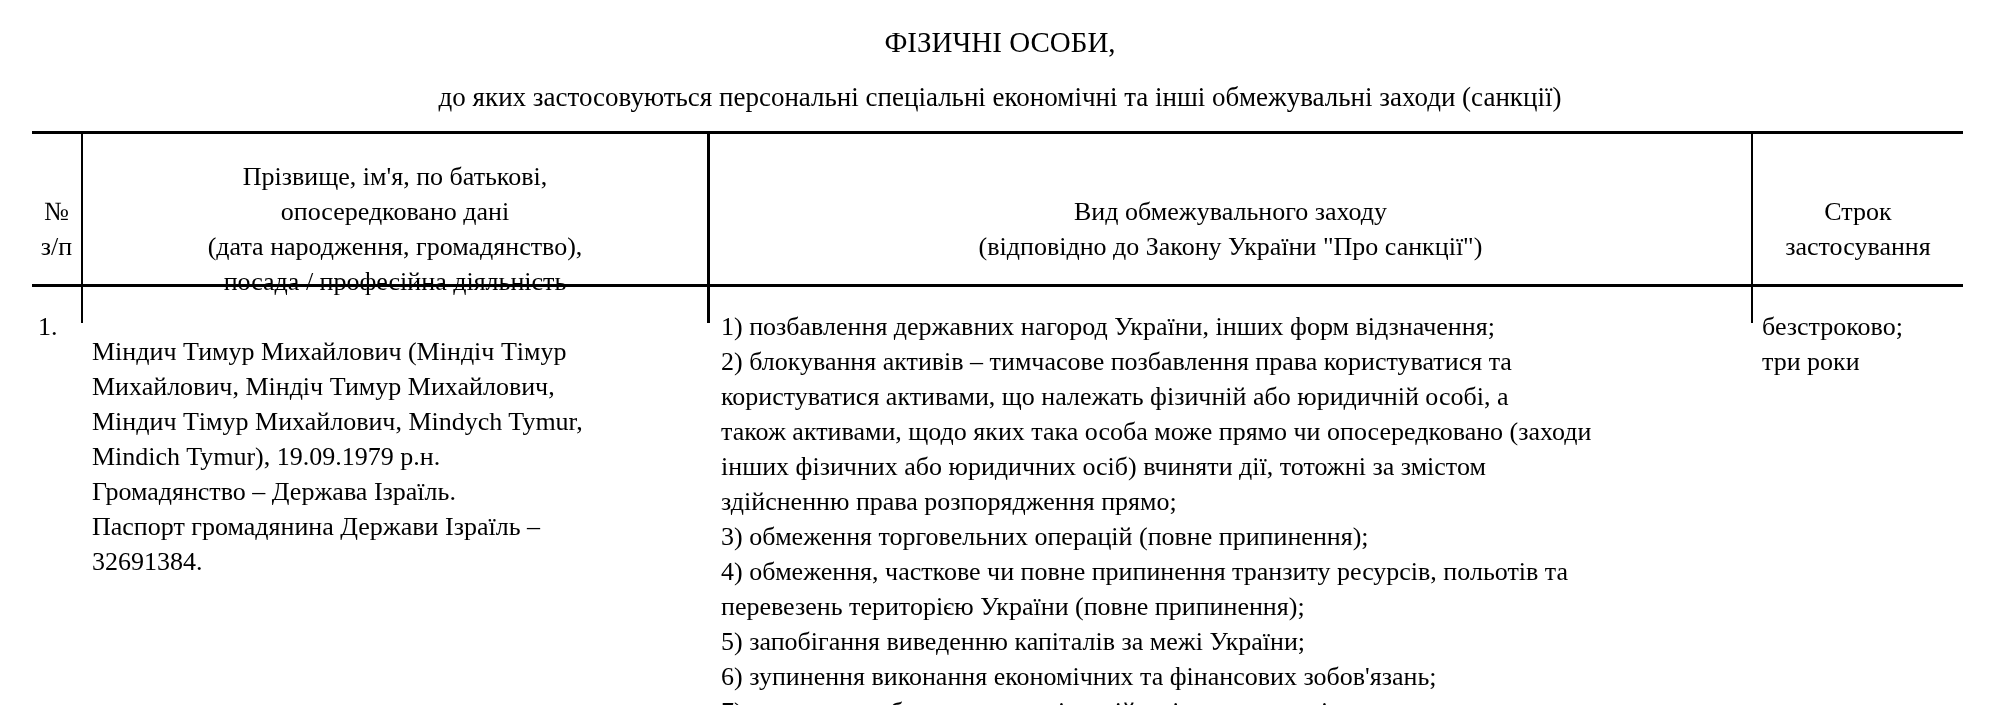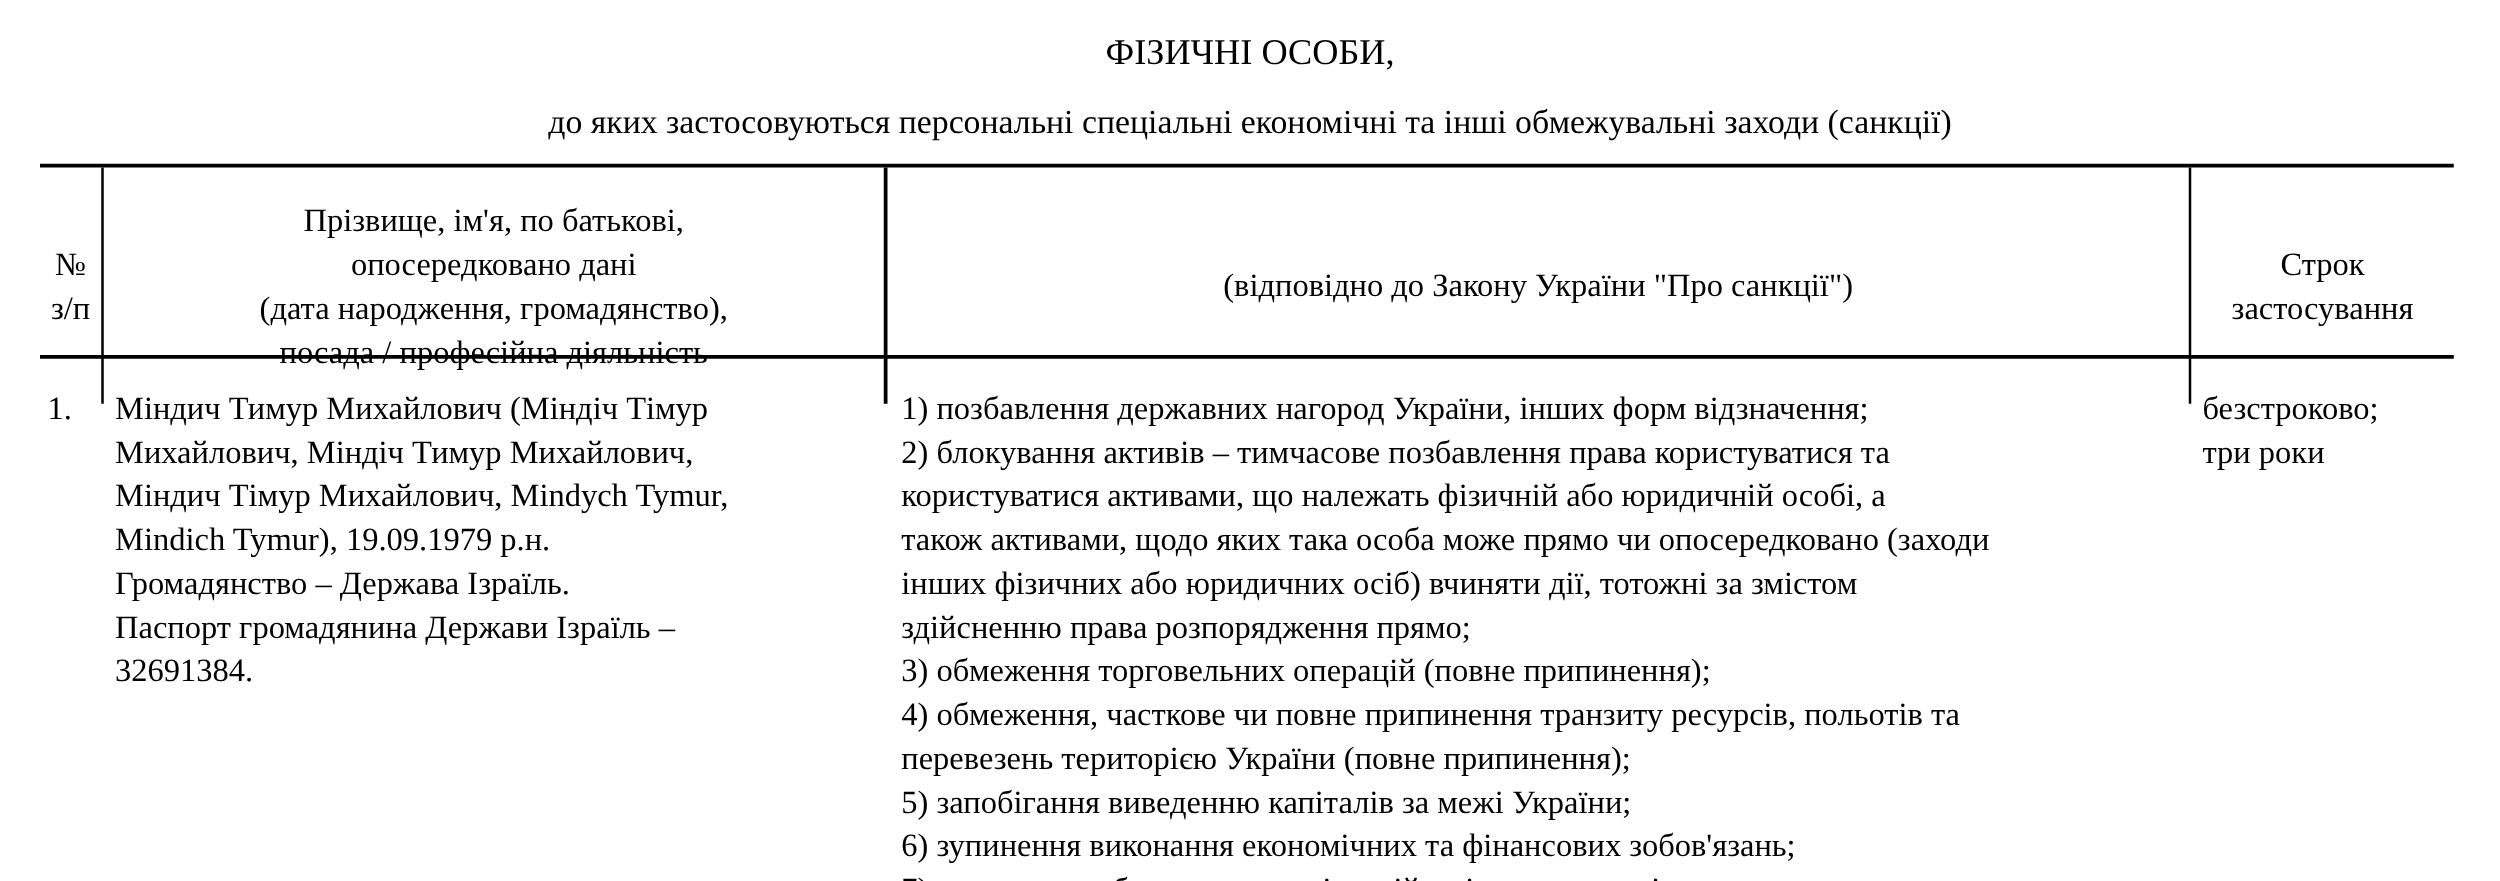--- a/index.html
+++ b/index.html
@@ -74,21 +74,21 @@
       top: 178px;
       width: 1931px;
       font-size: 26px;
       line-height: 35px;
     }
     .cell {
       position: absolute;
       top: 0;
     }
     .cell.num { left: 6px; width: 40px; }
-    .cell.name { left: 60px; width: 600px; }
+    .cell.name { left: 60px; width: 600px; margin-top: 25px; }
     .cell.measures { left: 689px; width: 1020px; }
     .cell.term { left: 1730px; width: 200px; }
     .ln { display: block; white-space: nowrap; }
   </style>
 </head>
 <body>
 
 <div class="doc-title">ФІЗИЧНІ ОСОБИ,</div>
 <div class="doc-subtitle">до яких застосовуються персональні спеціальні економічні та інші обмежувальні заходи (санкції)</div>
 
@@ -103,20 +103,21 @@
     <div class="hcell c2">
       <div>
         <span class="hline">Прізвище, ім'я, по батькові,</span>
         <span class="hline">опосередковано дані</span>
         <span class="hline">(дата народження, громадянство),</span>
         <span class="hline">посада / професійна діяльність</span>
       </div>
     </div>
     <div class="hcell c3">
       <div>
+        <span class="hline">Вид обмежувального заходу</span>
         <span class="hline">(відповідно до Закону України "Про санкції")</span>
       </div>
     </div>
     <div class="hcell c4">
       <div>
         <span class="hline">Строк</span>
         <span class="hline">застосування</span>
       </div>
     </div>
   </div>

